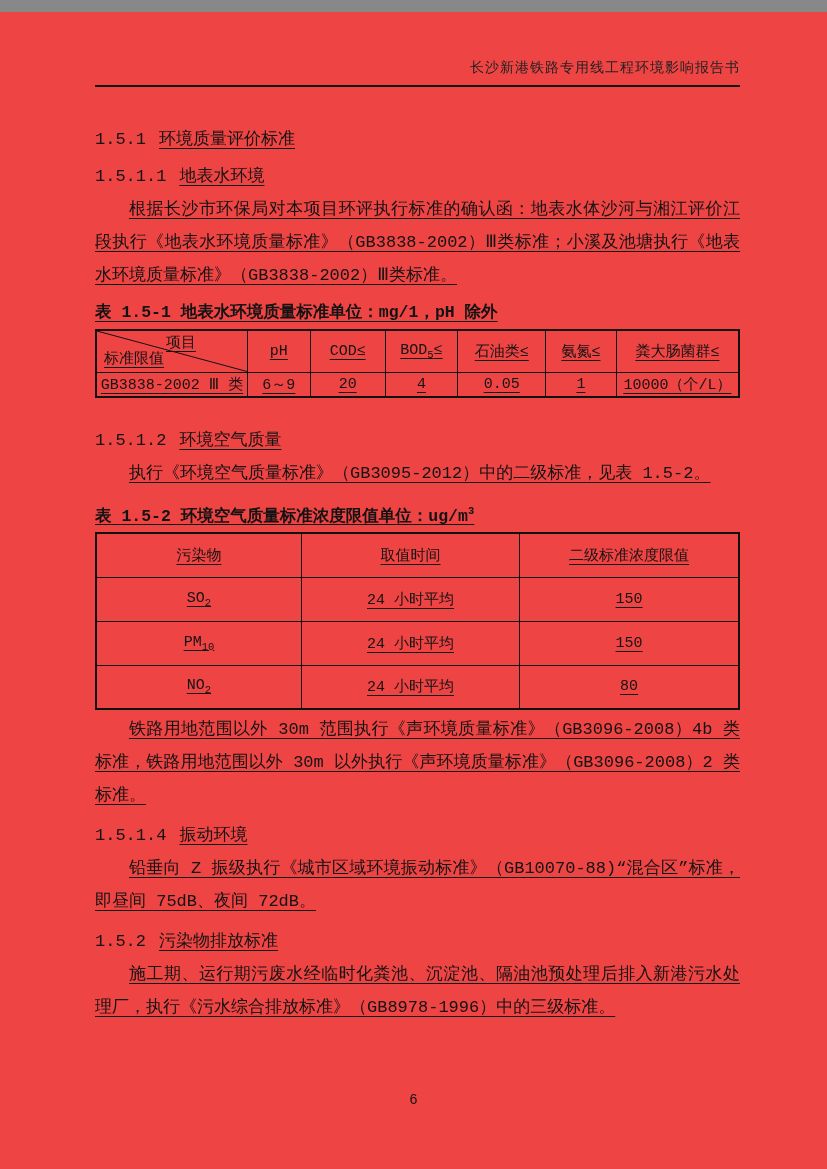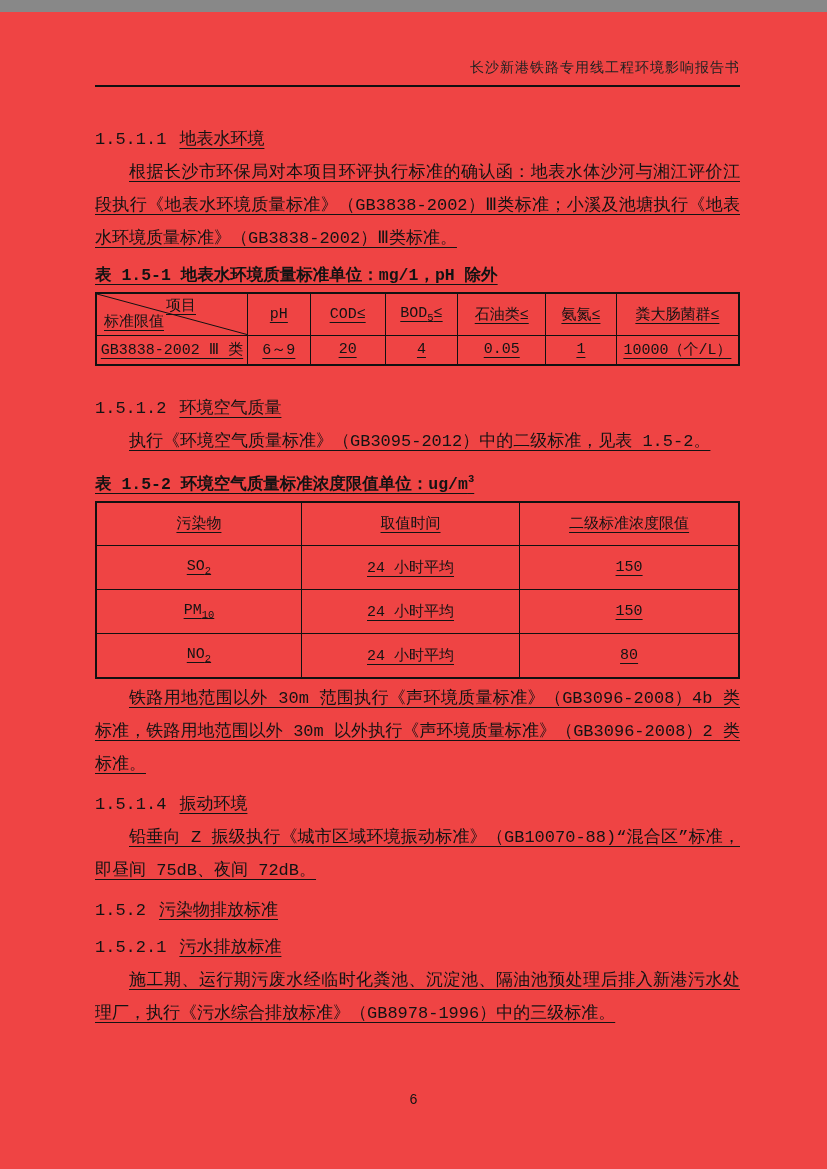--- a/index.html
+++ b/index.html
@@ -72,21 +72,21 @@
   td {
     border: 1px solid #111;
     text-align: center;
     vertical-align: middle;
     padding: 2px 3px;
   }
   sub { font-size: 10.5px; vertical-align: sub; }
   sup { font-size: 10.5px; vertical-align: super; }
   
   .t1-head td { height: 42px; }
-  .t1-data td { height: 30px; }
+  .t1-data td { height: 24px; }
   .corner-cell { position: relative; padding: 2px; }
   .corner-cell svg { position: absolute; inset: 0; width: 100%; height: 100%; }
   .corner-top { position: absolute; top: 2px; left: 56%; transform: translateX(-50%); font-size: 15px; }
   .corner-bottom { position: absolute; bottom: 4px; left: 7px; font-size: 15px; }
   
   .t2 td { height: 44px; }
   .mt-t1 { margin-top: 30px; }  
   .mt-t2 { margin-top: 25px; }  
   .page-footer {
     position: absolute;
@@ -101,20 +101,23 @@
 <body>
 
 <div class="page">
 
   <div class="page-header-title">长沙新港铁路专用线工程环境影响报告书</div>
   <div class="header-rule"></div>
 
   <div class="content">
 
 
+    <div class="heading">
+      <span class="sec-num">1.5.1</span><span class="u">环境质量评价标准</span>
+    </div>
 
     <div class="heading">
       <span class="sec-num">1.5.1.1</span><span class="u">地表水环境</span>
     </div>
 
     <div class="para u">根据长沙市环保局对本项目环评执行标准的确认函：地表水体沙河与湘江评价江段执行《地表水环境质量标准》（GB3838-2002）Ⅲ类标准；小溪及池塘执行《地表水环境质量标准》（GB3838-2002）Ⅲ类标准。</div>
 
     <div class="tbl-title u">表 1.5-1 地表水环境质量标准单位：mg/1，pH 除外</div>
 
     <table class="t1">
@@ -199,23 +202,20 @@
     <div class="heading">
       <span class="sec-num">1.5.1.4</span><span class="u">振动环境</span>
     </div>
 
     <div class="para u">铅垂向 Z 振级执行《城市区域环境振动标准》（GB10070-88)“混合区”标准，即昼间 75dB、夜间 72dB。</div>
 
     <div class="heading">
       <span class="sec-num">1.5.2</span><span class="u">污染物排放标准</span>
     </div>
 
-    <div class="heading">
-      <span class="sec-num">1.5.2.1</span><span class="u">污水排放标准</span>
-    </div>
 
     <div class="para u">施工期、运行期污废水经临时化粪池、沉淀池、隔油池预处理后排入新港污水处理厂，执行《污水综合排放标准》（GB8978-1996）中的三级标准。</div>
 
   </div>
 
   <div class="page-footer">6</div>
 
 </div>
 
 </body></html>

